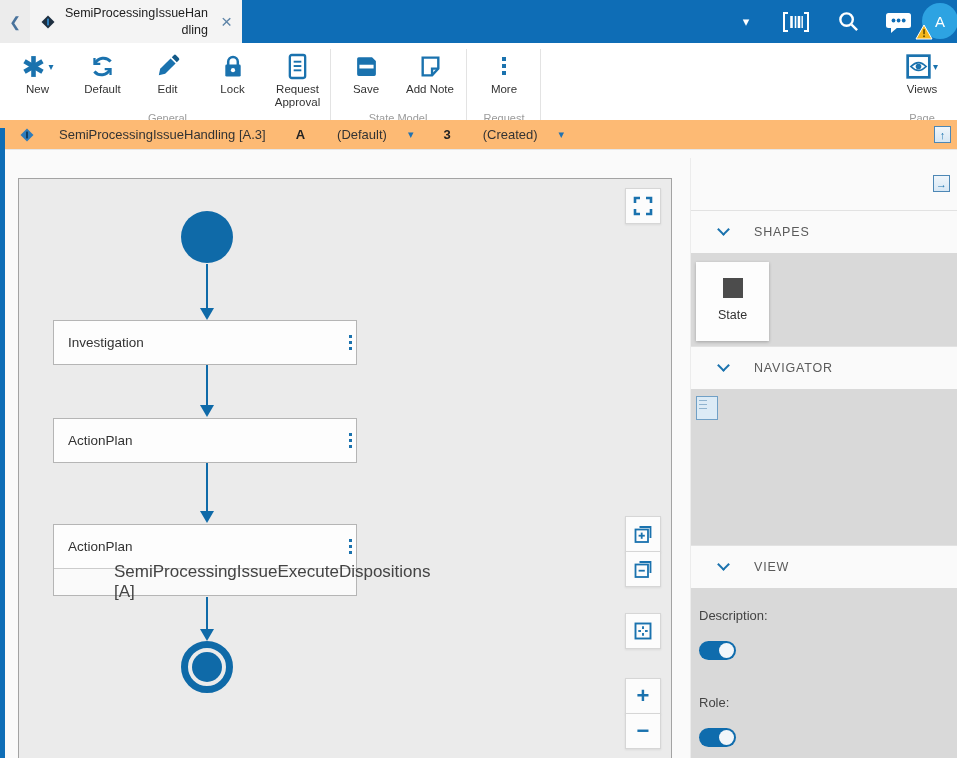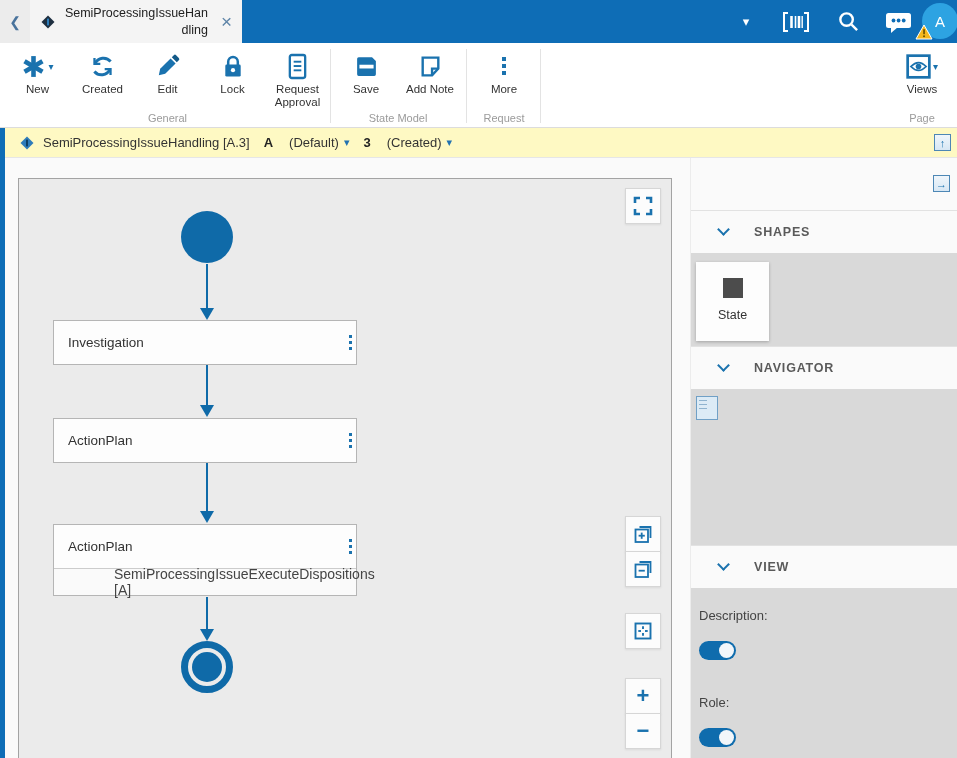--- a/index.html
+++ b/index.html
@@ -26,21 +26,21 @@
   .rbtn { width:64px; text-align:center; cursor:pointer; }
   .ricon { height:32px; display:flex; align-items:center; justify-content:center; gap:2px; }
   .rlabel { font-size:11.5px; color:#333; line-height:1.15; margin-top:1px; }
   .rcaret { color:#1a72ae; font-size:10px; }
   .rgrouplabel { position:absolute; bottom:4px; width:100%; text-align:center; font-size:11px; color:#9b9b9b; }
   .rsep { position:absolute; top:6px; width:1px; height:74px; background:#e3e3e3; }
   .kebab { display:flex; flex-direction:column; gap:2.5px; }
   .kebab i { width:4.5px; height:4.5px; background:#1a72ae; }
 
   
-  .crumbbar { position:absolute; left:0; top:128px; width:957px; height:30px; background:#fef9c3; border-bottom:1px solid #e6e6e6; display:flex; align-items:center; padding-left:20px; }
+  .crumbbar { position:absolute; left:0; top:120px; width:957px; height:30px; background:#fdba74; border-bottom:1px solid #e6e6e6; display:flex; align-items:center; padding-left:20px;gap:16px; }
   .crumb-title { font-size:13px; color:#333; margin-left:9px; }
   .crumb-bold { font-weight:bold; font-size:13px; color:#222; margin-left:14px; }
   .crumb-qual { font-size:13px; color:#333; margin-left:16px; }
   .crumb-caret { color:#2272b0; font-size:11px; margin-left:5px; cursor:pointer; }
   .mini-btn { width:17px; height:17px; border:1px solid #4d87b5; background:linear-gradient(#f0f6fb,#d7e7f4); display:flex; align-items:center; justify-content:center; font-size:11px; color:#1a72ae; font-weight:bold; cursor:pointer; }
 
   
   .left-strip { position:absolute; left:0; top:128px; width:5px; height:630px; background:#0e6db6; }
   .main-bg { position:absolute; left:5px; top:158px; width:952px; height:600px; background:#fafafa; }
 
@@ -49,27 +49,27 @@
   .node-start { position:absolute; left:162px; top:32px; width:52px; height:52px; border-radius:50%; background:#0f6aa8; cursor:pointer; }
   .node-end { position:absolute; left:162px; top:462px; width:52px; height:52px; border-radius:50%; border:7px solid #0f6aa8; background:#ebebeb; cursor:pointer; }
   .node-end i { position:absolute; left:4px; top:4px; width:30px; height:30px; border-radius:50%; background:#0f6aa8; }
   .vline { position:absolute; width:2px; background:#0f6aa8; left:187px; }
   .ahead { position:absolute; width:0; height:0; border-left:7px solid transparent; border-right:7px solid transparent; border-top:12px solid #0f6aa8; left:181px; }
   .state-box { position:absolute; left:34px; width:304px; background:#fdfdfd; border:1px solid #b5b5b5; cursor:pointer; }
   .state-row { height:43px; display:flex; align-items:center; padding:0 4px 0 14px; }
   .state-label { font-size:13.5px; color:#333; }
   .state-kebab { margin-left:auto; }
   .state-sub { height:27px; border-top:1px solid #ccc; background:#fafafa; display:flex; align-items:center; padding-left:10px; gap:6px; }
-  .state-sub span { font-size:14px; color:#444;margin-left:44px; }
+  .state-sub span { font-size:17px; color:#444;margin-left:44px; }
   .cv-btn { position:absolute; left:606px; width:36px; height:36px; background:#fcfcfc; border:1px solid #d6d6d6; display:flex; align-items:center; justify-content:center; cursor:pointer; box-shadow:0 1px 2px rgba(0,0,0,.08); }
   .zi-glyph { font-size:22px; color:#1a72ae; font-weight:bold; line-height:1; }
 
   
   .panel { position:absolute; left:690px; top:158px; width:267px; height:600px; background:#fafafa; border-left:1px solid #ececec; }
-  .sec-head { position:absolute; left:0; width:267px; height:43px; background:#fafafa; border-top:1px solid #e2e2e2; display:flex; align-items:center; padding-left:28px; cursor:pointer;font-weight:bold; }
+  .sec-head { position:absolute; left:0; width:267px; height:43px; background:#fafafa; border-top:1px solid #e2e2e2; display:flex; align-items:center; padding-left:28px; cursor:pointer; }
   .sec-head .label { margin-left:26px; font-size:12.5px; color:#5a5a5a; letter-spacing:0.8px; }
   .chev { width:9px; height:9px; border-right:2px solid #1a72ae; border-bottom:2px solid #1a72ae; transform:rotate(45deg); margin-top:-5px; }
   .sec-body { position:absolute; left:0; width:267px; background:#d9d9d9; }
   .shape-card { position:absolute; left:5px; top:9px; width:73px; height:79px; background:#fdfdfd; box-shadow:0 1px 3px rgba(0,0,0,.25); display:flex; flex-direction:column; align-items:center; cursor:pointer; }
   .shape-sq { width:20px; height:20px; background:#4c4c4c; margin-top:16px; }
   .shape-name { font-size:12.5px; color:#333; margin-top:10px; }
   .nav-thumb { position:absolute; left:5px; top:7px; width:22px; height:24px; background:#dcebf6; border:1px solid #70a0c6; cursor:pointer; }
   .nav-thumb i { display:block; width:8px; height:1px; background:#8fb3cf; margin:3px 0 0 2px; }
   .vlabel { position:absolute; left:8px; font-size:13px; color:#444; }
   .toggle { position:absolute; left:8px; width:37px; height:19px; border-radius:10px; background:#bbb; cursor:pointer; }
@@ -152,21 +152,21 @@
       </div>
       <div class="rbtn">
         <div class="ricon">
           <svg width="25" height="25" viewBox="0 0 24 24" fill="none" stroke="#1a72ae" stroke-width="2.8">
             <path d="M19.8 7.2 A 9 9 0 0 0 4.8 9.2"></path>
             <path d="M4.2 16.8 A 9 9 0 0 0 19.2 14.8"></path>
             <path d="M4.3 3.8 v5.6 h5.6" stroke-width="2.2"></path>
             <path d="M19.7 20.2 v-5.6 h-5.6" stroke-width="2.2"></path>
           </svg>
         </div>
-        <div class="rlabel">Created</div>
+        <div class="rlabel">Default</div>
       </div>
       <div class="rbtn">
         <div class="ricon">
           <svg width="24" height="24" viewBox="0 0 24 24">
             <path d="M14.6 4.4 l5 5 L9.2 19.8 l-6.4 1.4 1.4 -6.4 Z" fill="#1a72ae"></path>
             <path d="M15.8 3.2 l2 -2 a1.6 1.6 0 0 1 2.3 0 l2.7 2.7 a1.6 1.6 0 0 1 0 2.3 l-2 2 Z" fill="#135a88"></path>
           </svg>
         </div>
         <div class="rlabel">Edit</div>
       </div>

